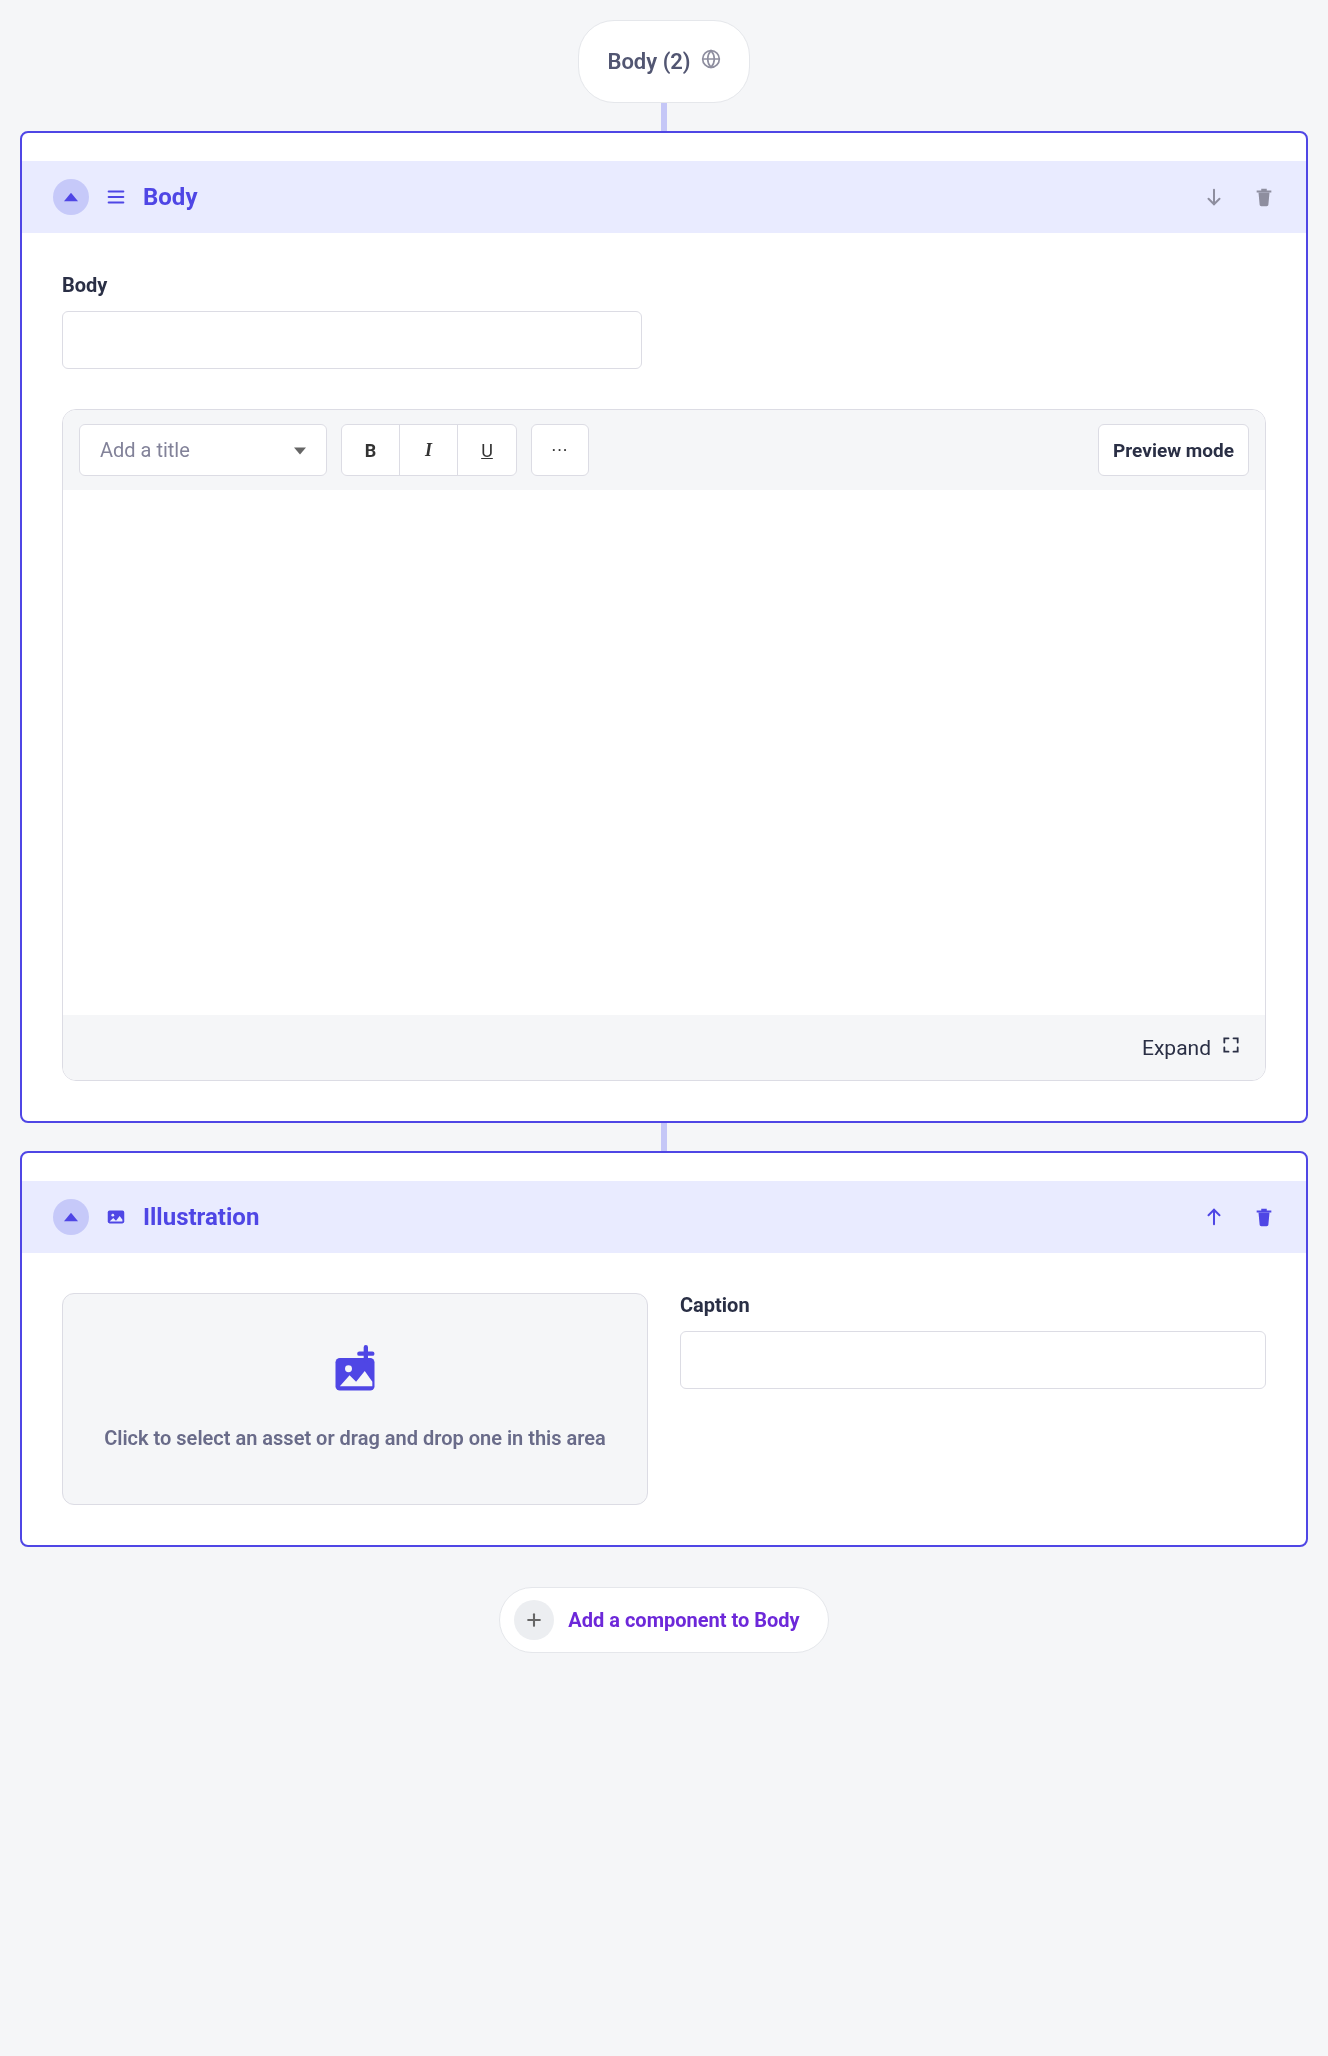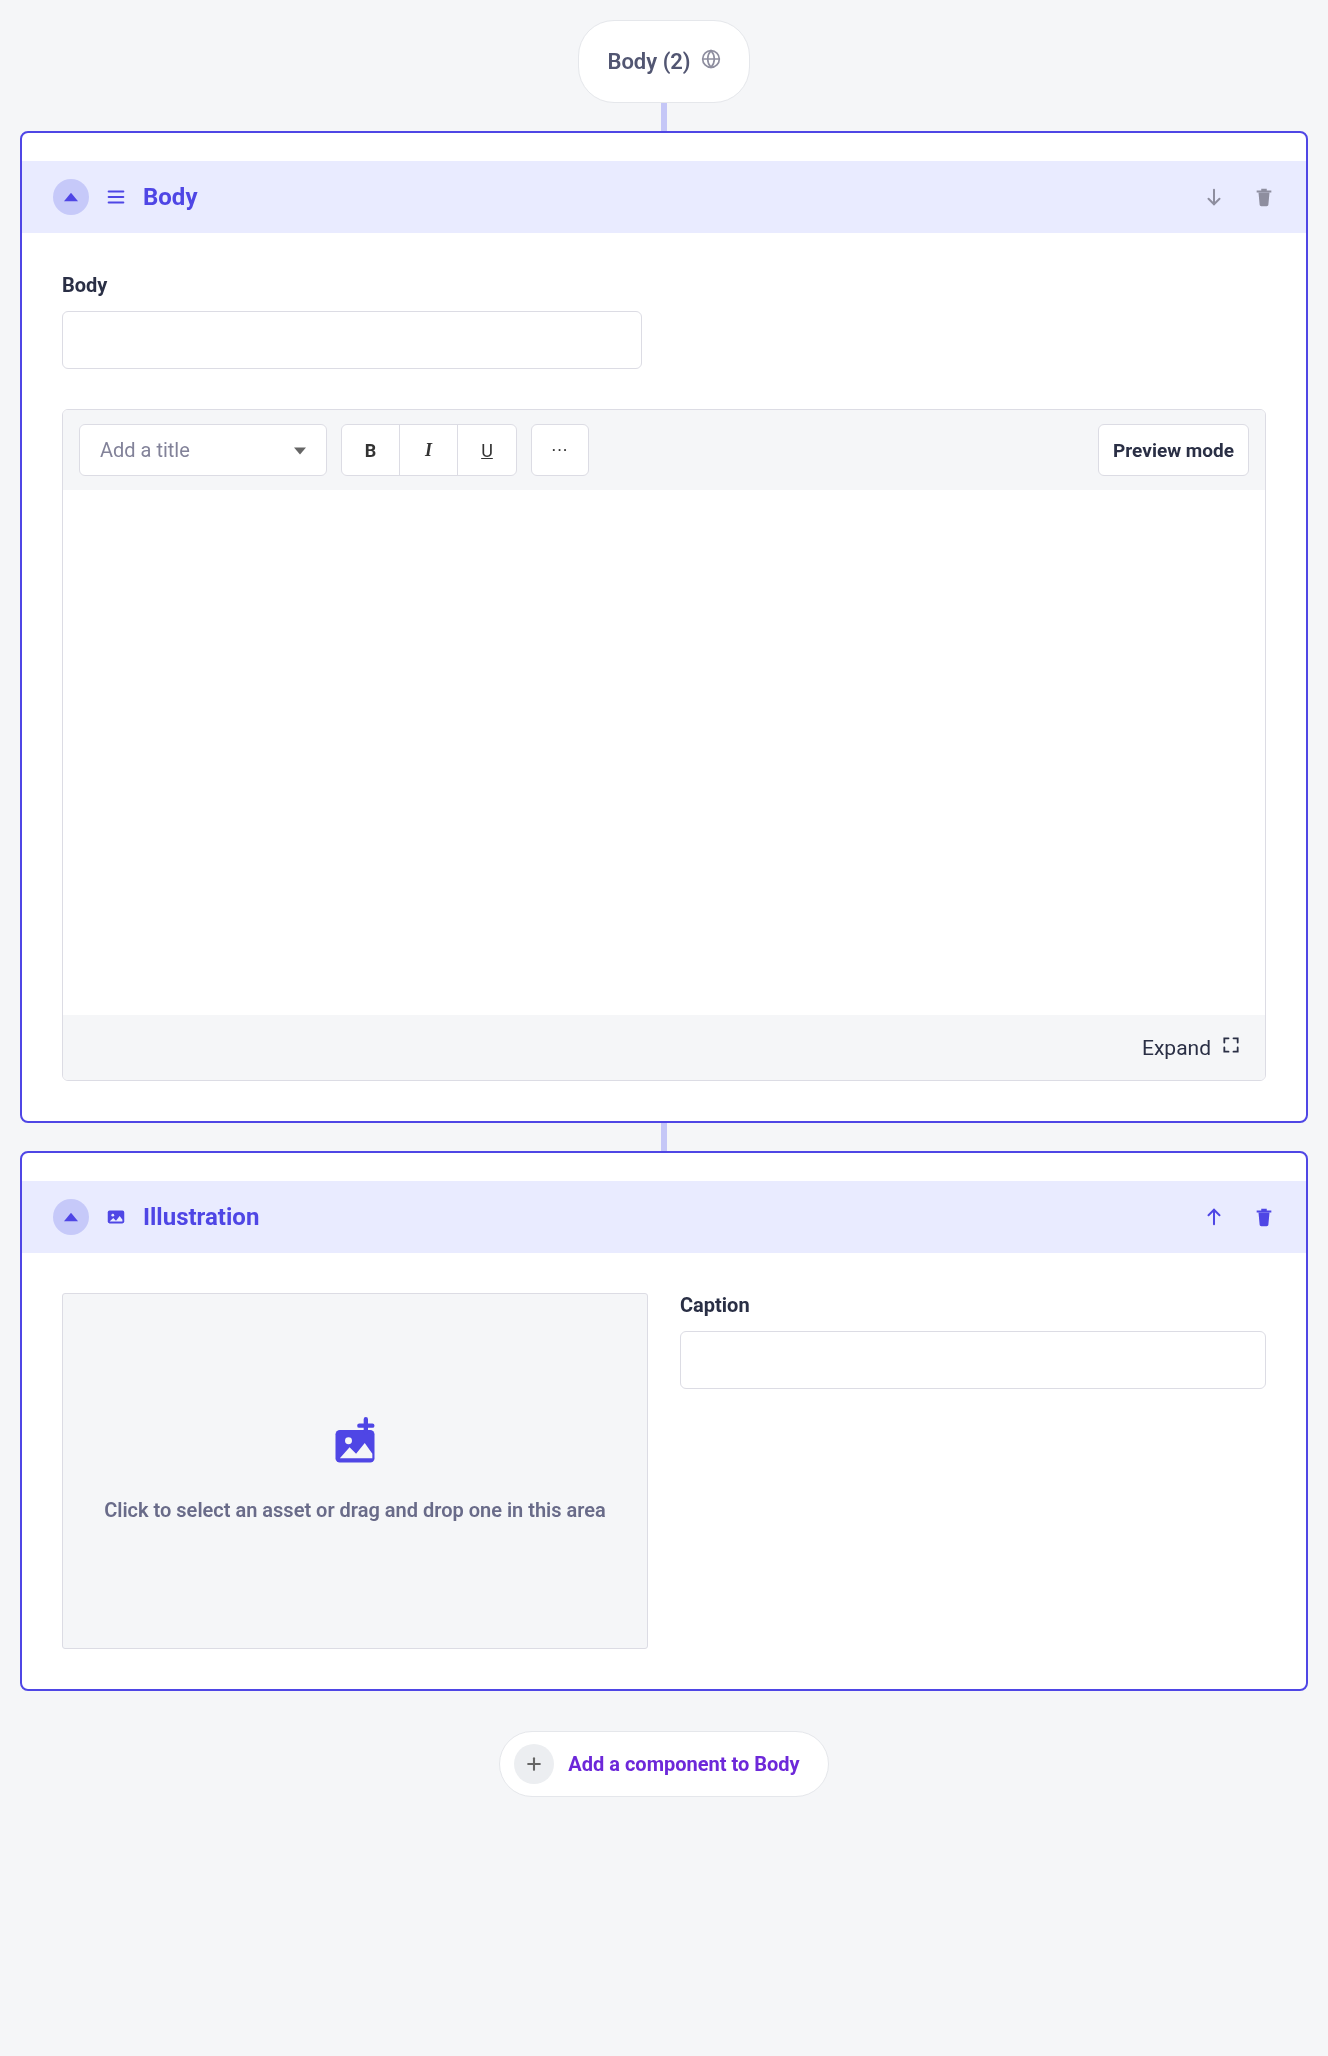--- a/index.html
+++ b/index.html
@@ -115,21 +115,21 @@
     border: 1px solid #dcdce4;
     border-radius: 6px;
     padding: 0 14px;
     font-size: 18px;
     background: #fff;
   }
 
   
   .rte {
     border: 1px solid #dcdce4;
-    border-radius: 6px;
+    border-radius: 14px;
     overflow: hidden;
   }
   .rte-toolbar {
     display: flex;
     align-items: center;
     gap: 14px;
     padding: 14px 16px;
     background: #f5f6f8;
   }
   .rte-dropdown {
@@ -218,23 +218,23 @@
   .rte-footer svg { width: 20px; height: 20px; color: #2a2f45; }
 
   
   .illu-grid {
     display: flex;
     gap: 32px;
   }
   .illu-col { flex: 1; }
   .image-drop {
     border: 1px solid #dcdce4;
-    border-radius: 3px;
+    border-radius: 12px;
     background: #f5f6f8;
-    height: 356px;
+    height: 212px;
     display: flex;
     flex-direction: column;
     align-items: center;
     justify-content: center;
     gap: 18px;
     padding: 40px;
     cursor: pointer;
     text-align: center;
     color: #696b89;
     font-size: 20px;

